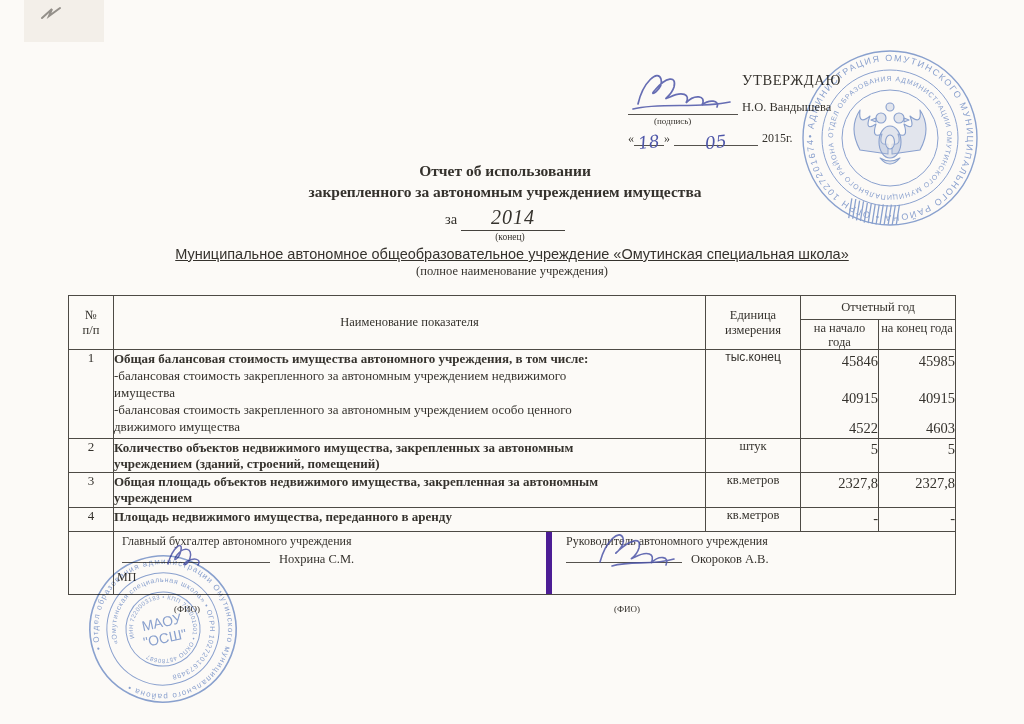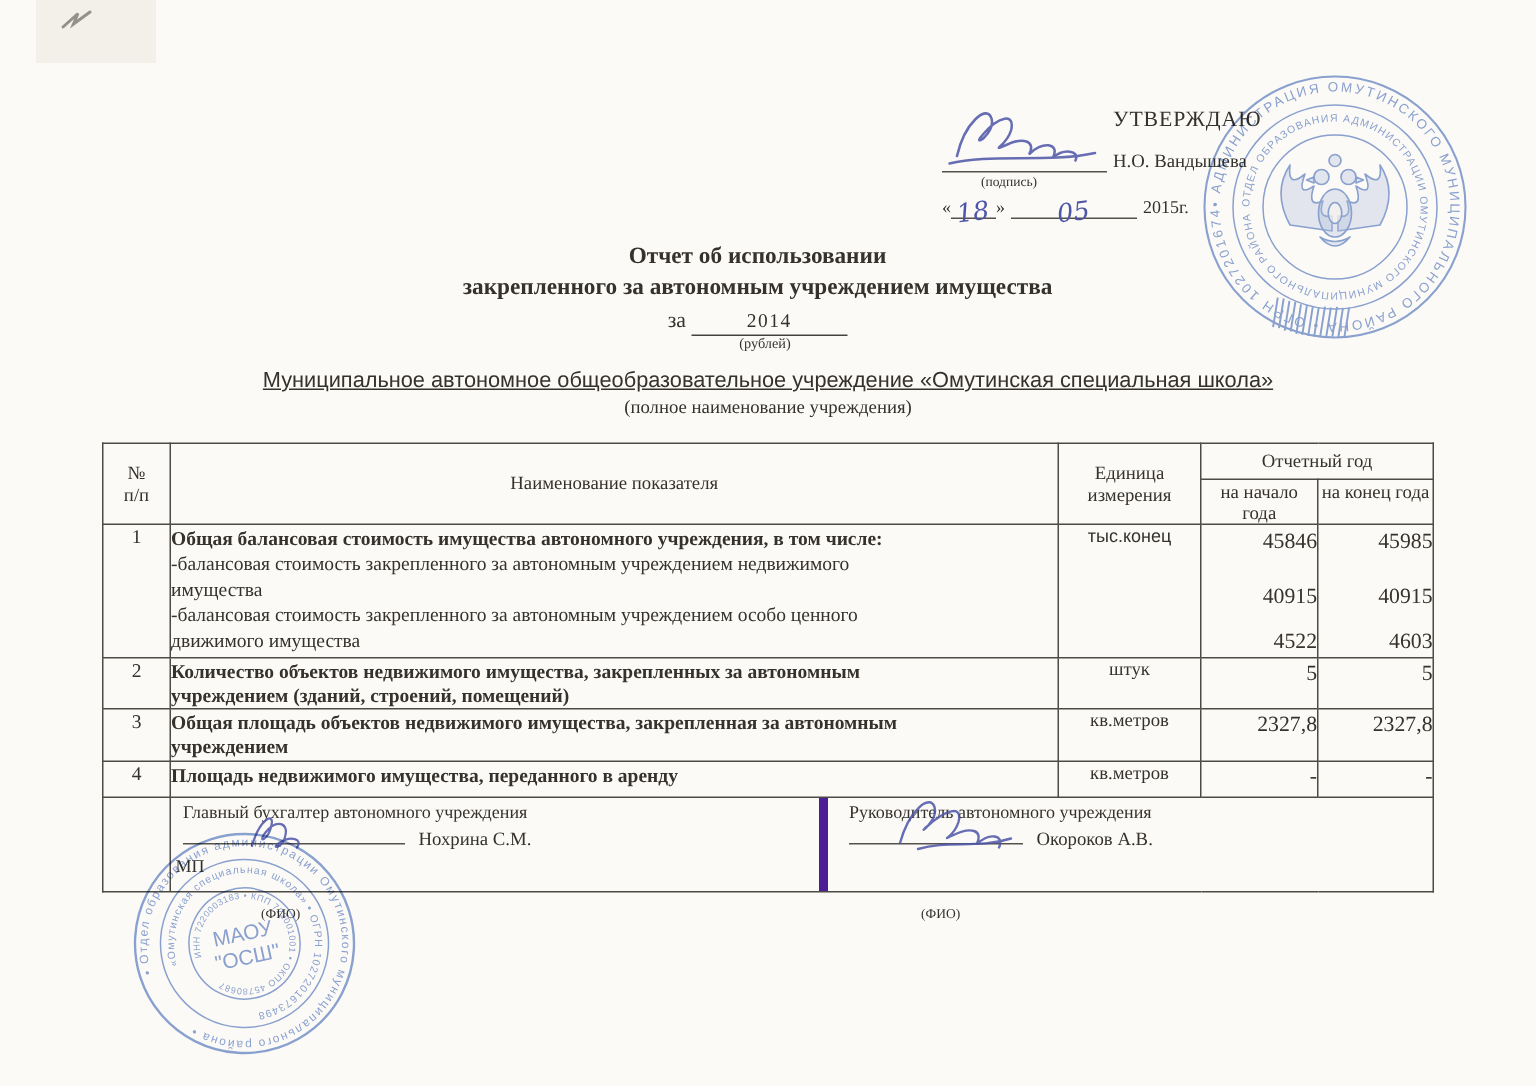--- a/index.html
+++ b/index.html
@@ -28,21 +28,21 @@
   .hand { font-family:"DejaVu Serif", serif; font-style:italic; font-size:17px;
     color:#4d55a8; display:inline-block; transform:rotate(-7deg) translateY(-1px); }
   .approve-sig-svg { position:absolute; left:2px; top:18px; }
 
   
   .title-block { position:absolute; left:0; top:162px; width:1010px; text-align:center; }
   .t1, .t2 { font-weight:bold; font-size:15.5px; }
   .t2 { margin-top:3px; }
   .t3 { margin-top:5px; font-size:14.5px; }
   .period-line { display:inline-block; width:104px; border-bottom:1px solid #45423e;
-    font-size:13px; letter-spacing:1px; padding-bottom:1px; }
+    font-size:20px; letter-spacing:1px; padding-bottom:1px;font-style:italic; }
   .t4 { font-size:9.5px; margin-top:1px; padding-left:10px; }
 
   
   .inst { position:absolute; left:0; top:246px; width:1024px; text-align:center; }
   .inst-name { font-family:"Liberation Sans", sans-serif; font-size:14.5px;
     text-decoration:underline; }
   .inst-caption { font-size:12.5px; margin-top:2px; }
 
   
   .rpt { position:absolute; left:68px; top:295px; border-collapse:collapse;
@@ -149,21 +149,21 @@
     </g>
   </svg>
 
   <div class="title-block">
     <div class="t1">Отчет об использовании</div>
     <div class="t2">закрепленного за автономным учреждением имущества</div>
     <div class="t3">
       <span>за</span>
       <span class="period-line">2014</span>
     </div>
-    <div class="t4">(рублей)</div>
+    <div class="t4">(конец)</div>
   </div>
 
   <div class="inst">
     <div class="inst-name">Муниципальное автономное общеобразовательное учреждение «Омутинская специальная школа»</div>
     <div class="inst-caption">(полное наименование учреждения)</div>
   </div>
 
   <table class="rpt">
     <colgroup>
         <col style="width:45px">

